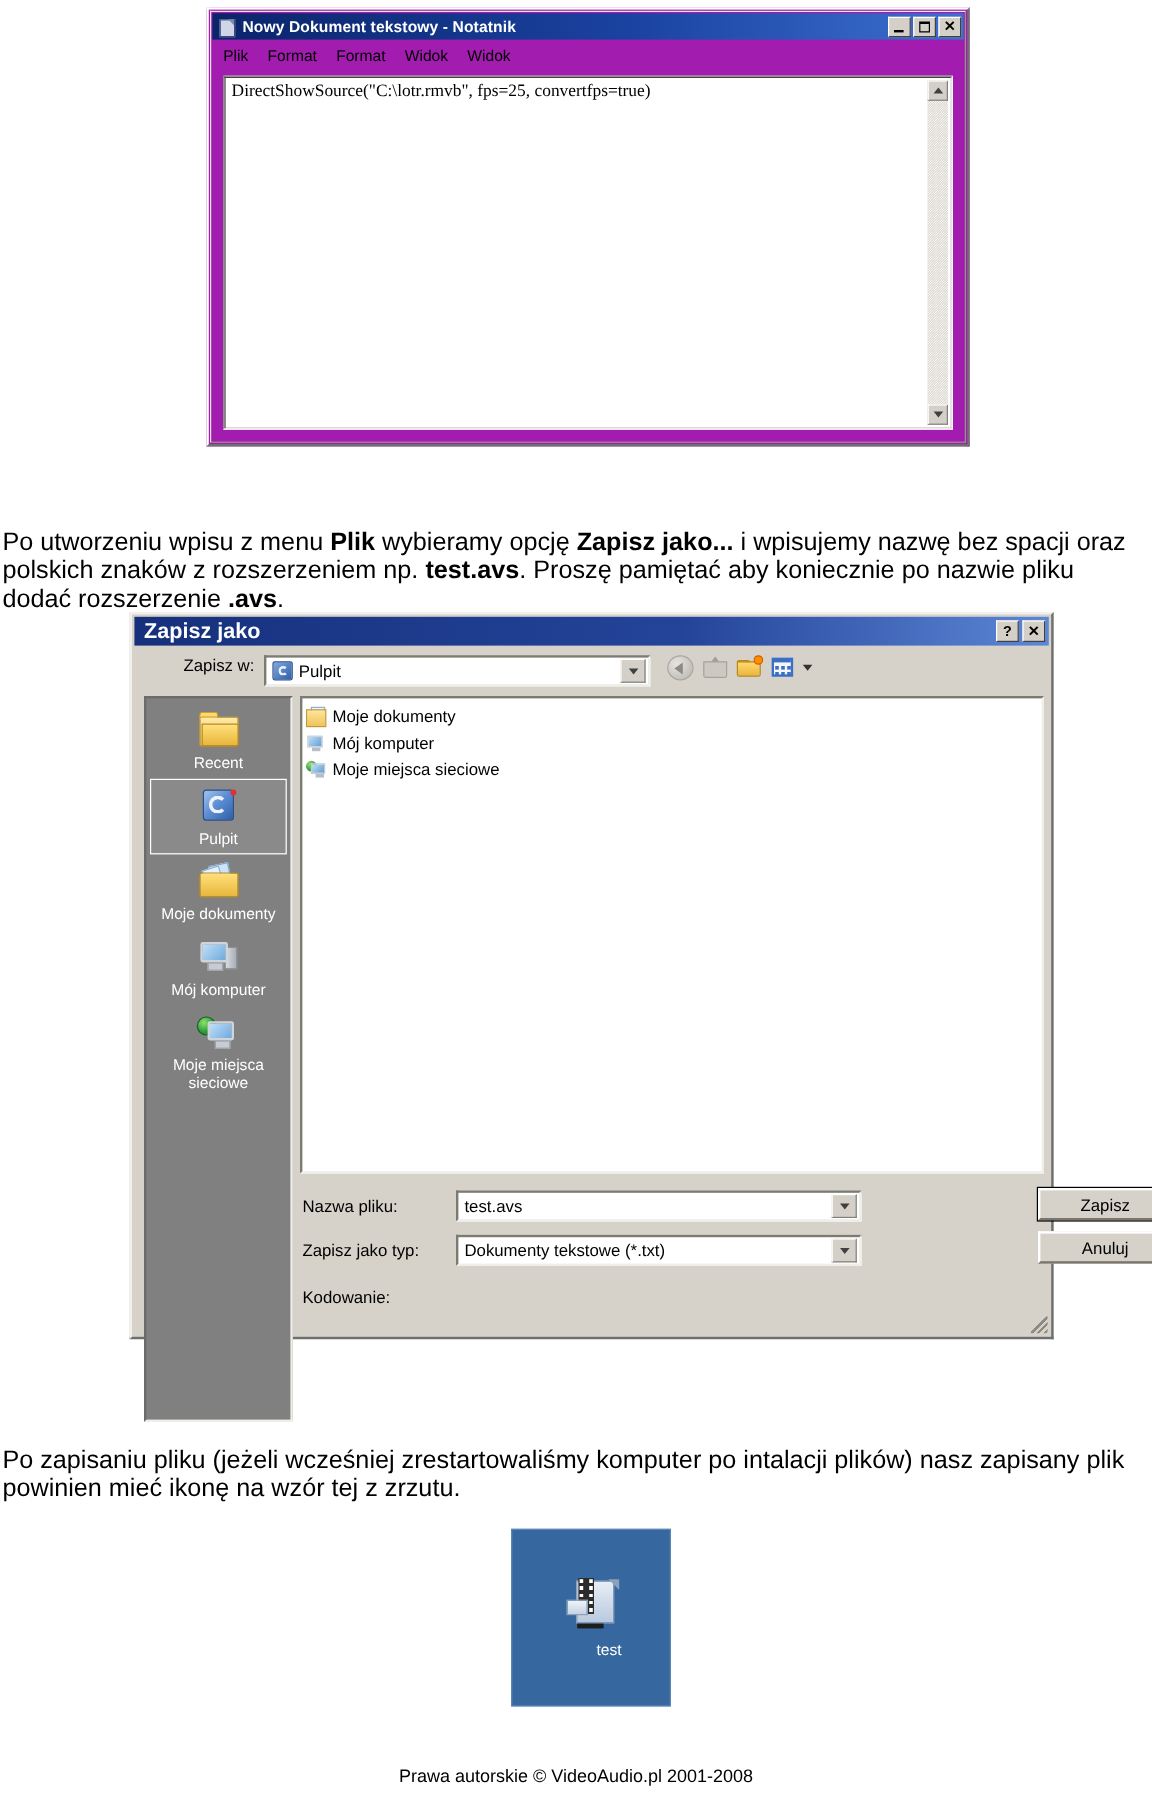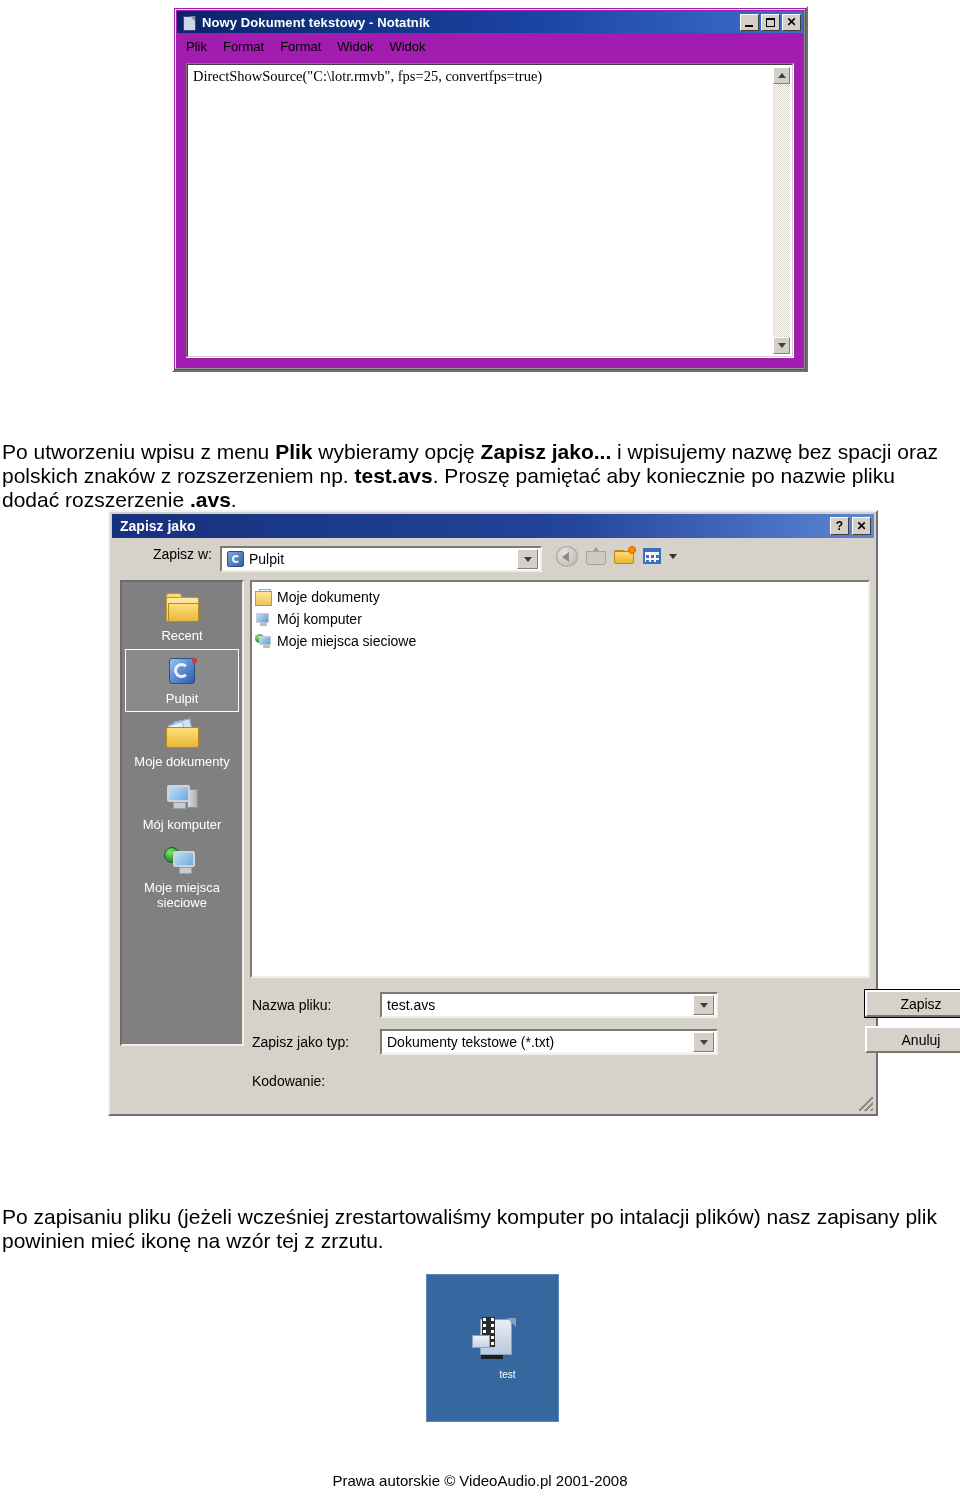--- a/index.html
+++ b/index.html
@@ -234,21 +234,21 @@
     position: absolute;
     left: 2px; top: 2px; right: 2px;
     height: 24px;
     background: linear-gradient(to right, #16307c 0%, #24449a 60%, #5c86d6 100%);
     display: flex; align-items: center;
     padding: 0 3px 0 8px;
     box-sizing: border-box;
   }
   .dlg-title {
     color: #ffffff;
-    font-size: 14px;
+    font-size: 18px;
     font-weight: bold;
     flex: 1 1 auto;
     white-space: nowrap;
     font-family: "Liberation Sans", sans-serif;
   }
   .dlg-btns { display: flex; gap: 3px; }
   .dlg-btn {
     width: 19px; height: 18px;
     background: #d4d0c8;
     border-top: 1px solid #ffffff;
@@ -429,21 +429,21 @@
     border-right: 4px solid transparent;
     border-top: 5px solid #333;
     margin-left: -3px;
   }
 
   
   .placesbar {
     position: absolute;
     left: 10px; top: 68px;
     width: 124px;
-    height: 466px;
+    height: 605px;
     background: #808080;
     border-top: 2px solid #6b6b6b;
     border-left: 2px solid #6b6b6b;
     border-right: 2px solid #f0eee8;
     border-bottom: 2px solid #f0eee8;
     box-sizing: border-box;
     padding: 4px 3px;
   }
   .place {
     width: 114px;
@@ -758,21 +758,21 @@
     background: linear-gradient(to bottom, #eef3f9, #c6d3e2);
     border: 1px solid #8ba2bd;
   }
   .avs-icon .stand {
     position: absolute;
     left: 11px; bottom: 0px;
     width: 22px; height: 4px;
     background: #1d1d1d;
   }
   .desktop-label {
-    font-size: 10px;
+    font-size: 13px;
     color: #ffffff;
     font-family: "Liberation Sans", sans-serif;
     text-align: center;
     margin-left: 30px;
   }
 </style>
 </head>
 <body>
 
 <div class="notepad">

